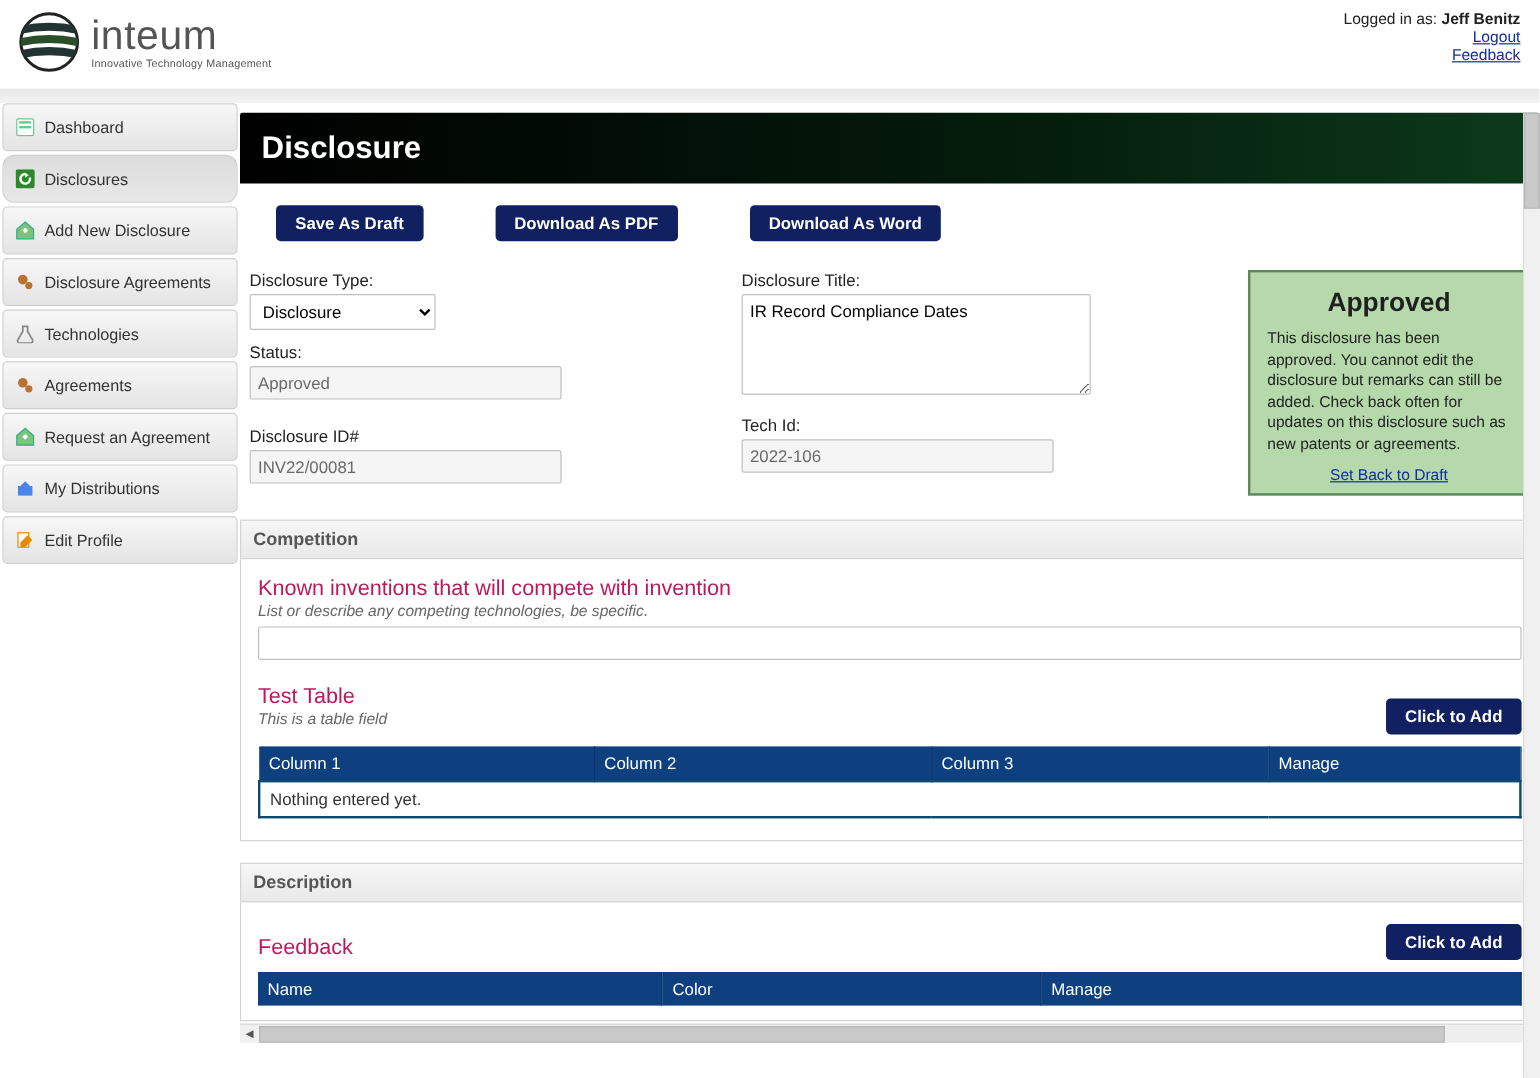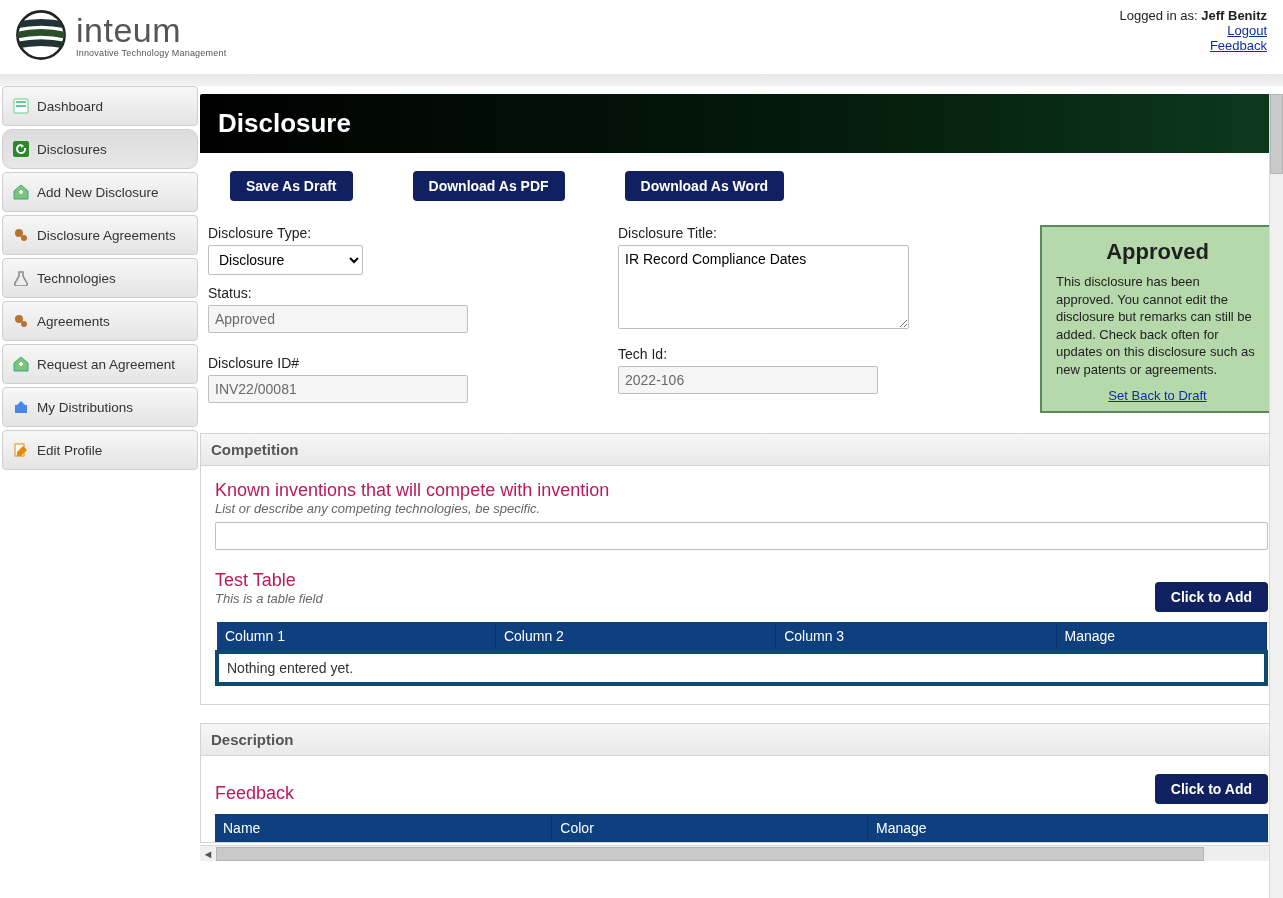--- a/index.html
+++ b/index.html
@@ -128,21 +128,21 @@
   .small-input { width:210px; }
 
   .table-top { display:flex; justify-content:space-between; align-items:flex-end; margin-top:20px;}
   table.data-table { width:100%; border-collapse:collapse; margin-top:10px;}
   table.data-table thead th {
     background:#0e4080; color:#fff; font-weight:normal;
     text-align:left; padding:6px 8px; font-size:14px;
     border-right:1px solid #0b356a;
   }
   table.data-table td {
-    border:4px solid #0c4a6e; padding:6px 8px; font-size:14px; color:#333;
+    border:2px solid #0c4a6e; padding:6px 8px; font-size:14px; color:#333;
   }
 
   .scroll-x {
     position:absolute; left:0; right:0; bottom:0;
     height:16px;
     background:#f0f0f0;
     border-top:1px solid #d9d9d9;
     display:flex; align-items:center;
   }
   .scroll-x .track { flex:1; height:14px; background:#eee; position:relative;}
@@ -330,21 +330,21 @@
         </tbody>
       </table>
     </div>
 
     <div class="section-bar">Description</div>
     <div class="section-body" style="margin-bottom:0; padding-bottom:0;">
       <div class="table-top" style="margin-top:4px;">
         <div class="hint-title">Feedback</div>
         <button class="btn-primary">Click to Add</button>
       </div>
-      <table class="data-table" style="margin-bottom:0;">
+      <table class="data-table" style="margin-bottom:12px;">
         <thead>
             <tr>
           <th>Name</th>
           <th>Color</th>
           <th style="width:400px">Manage</th>
         </tr>
           </thead>
       </table>
     </div>
 

